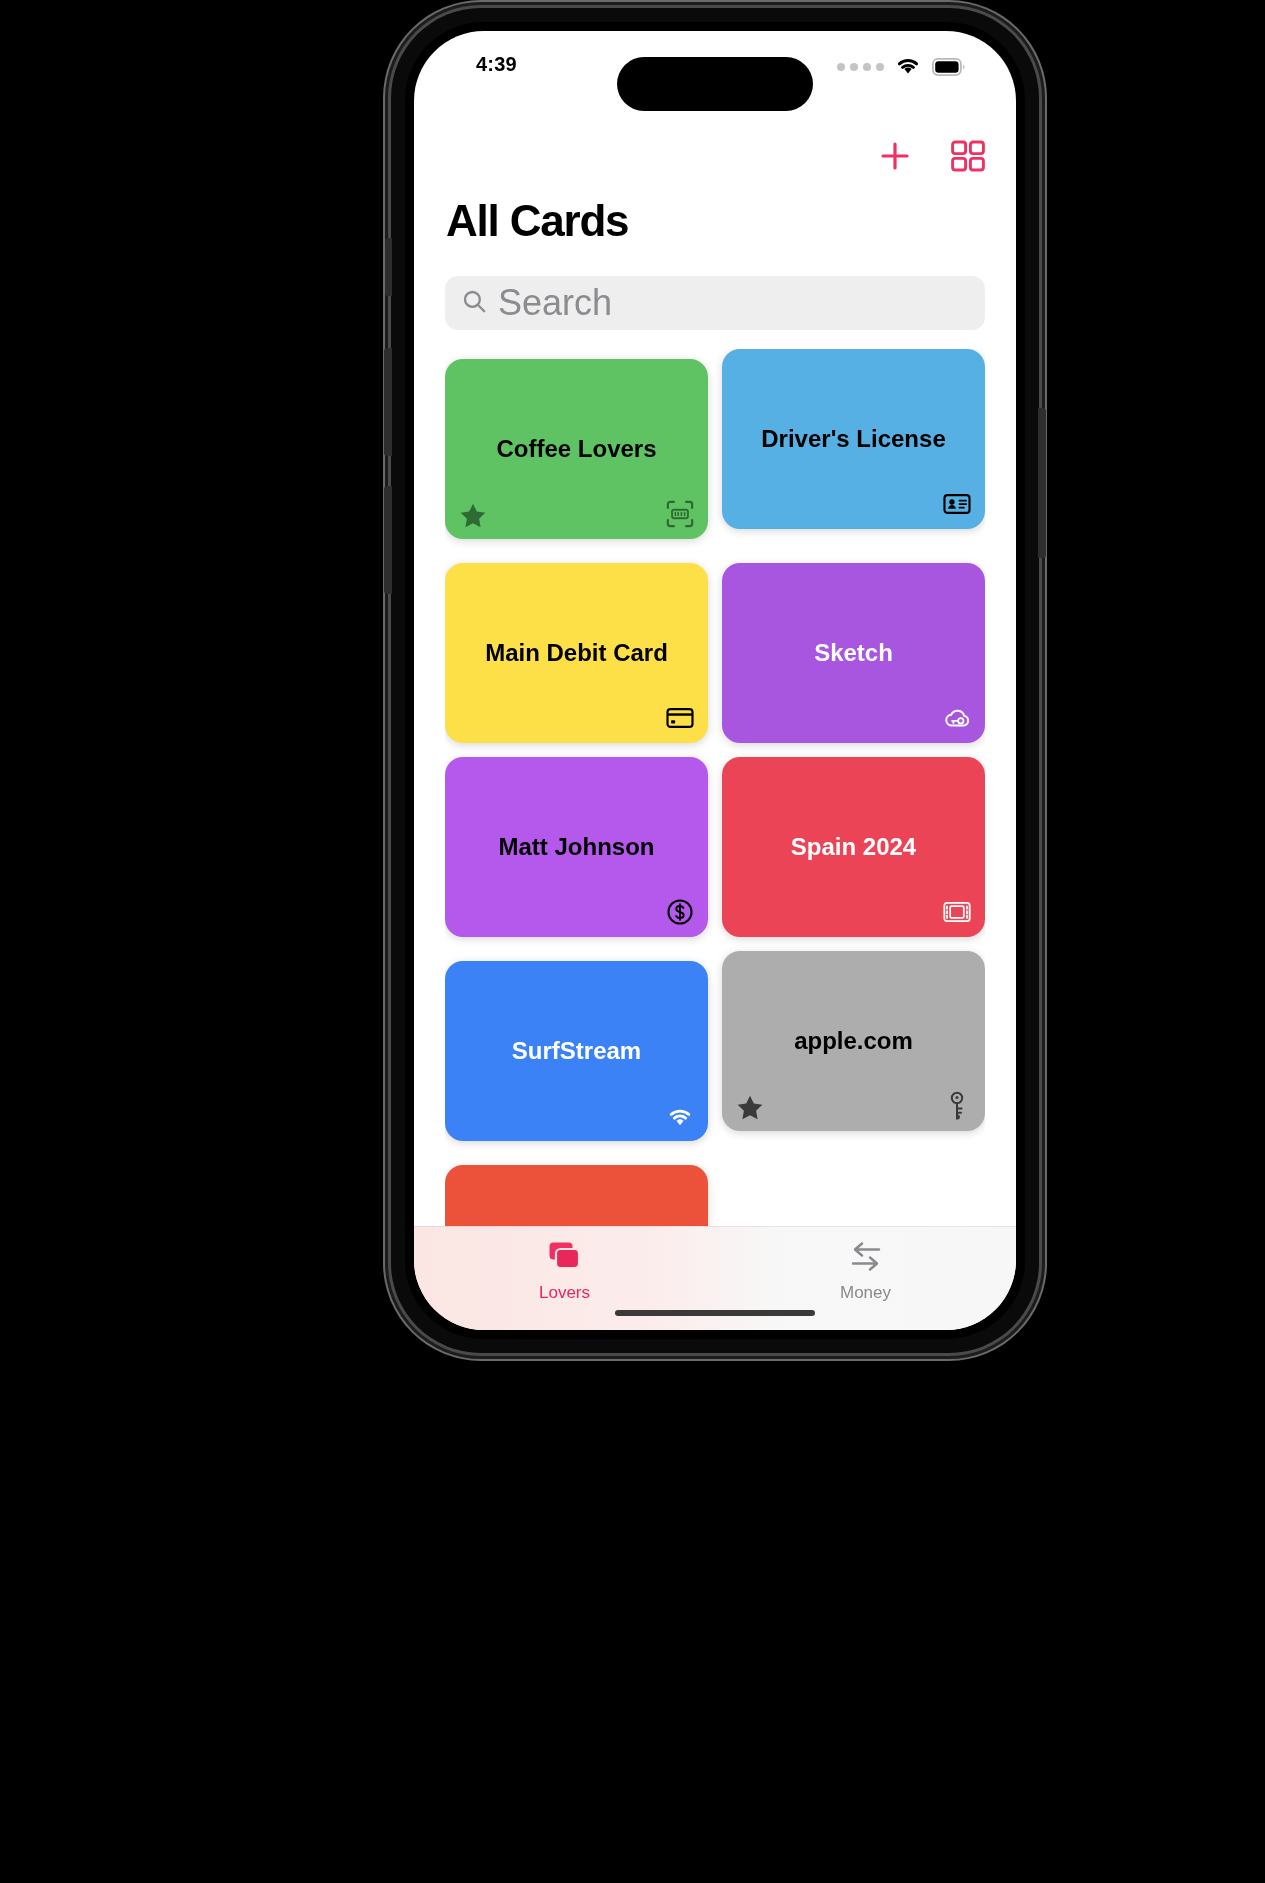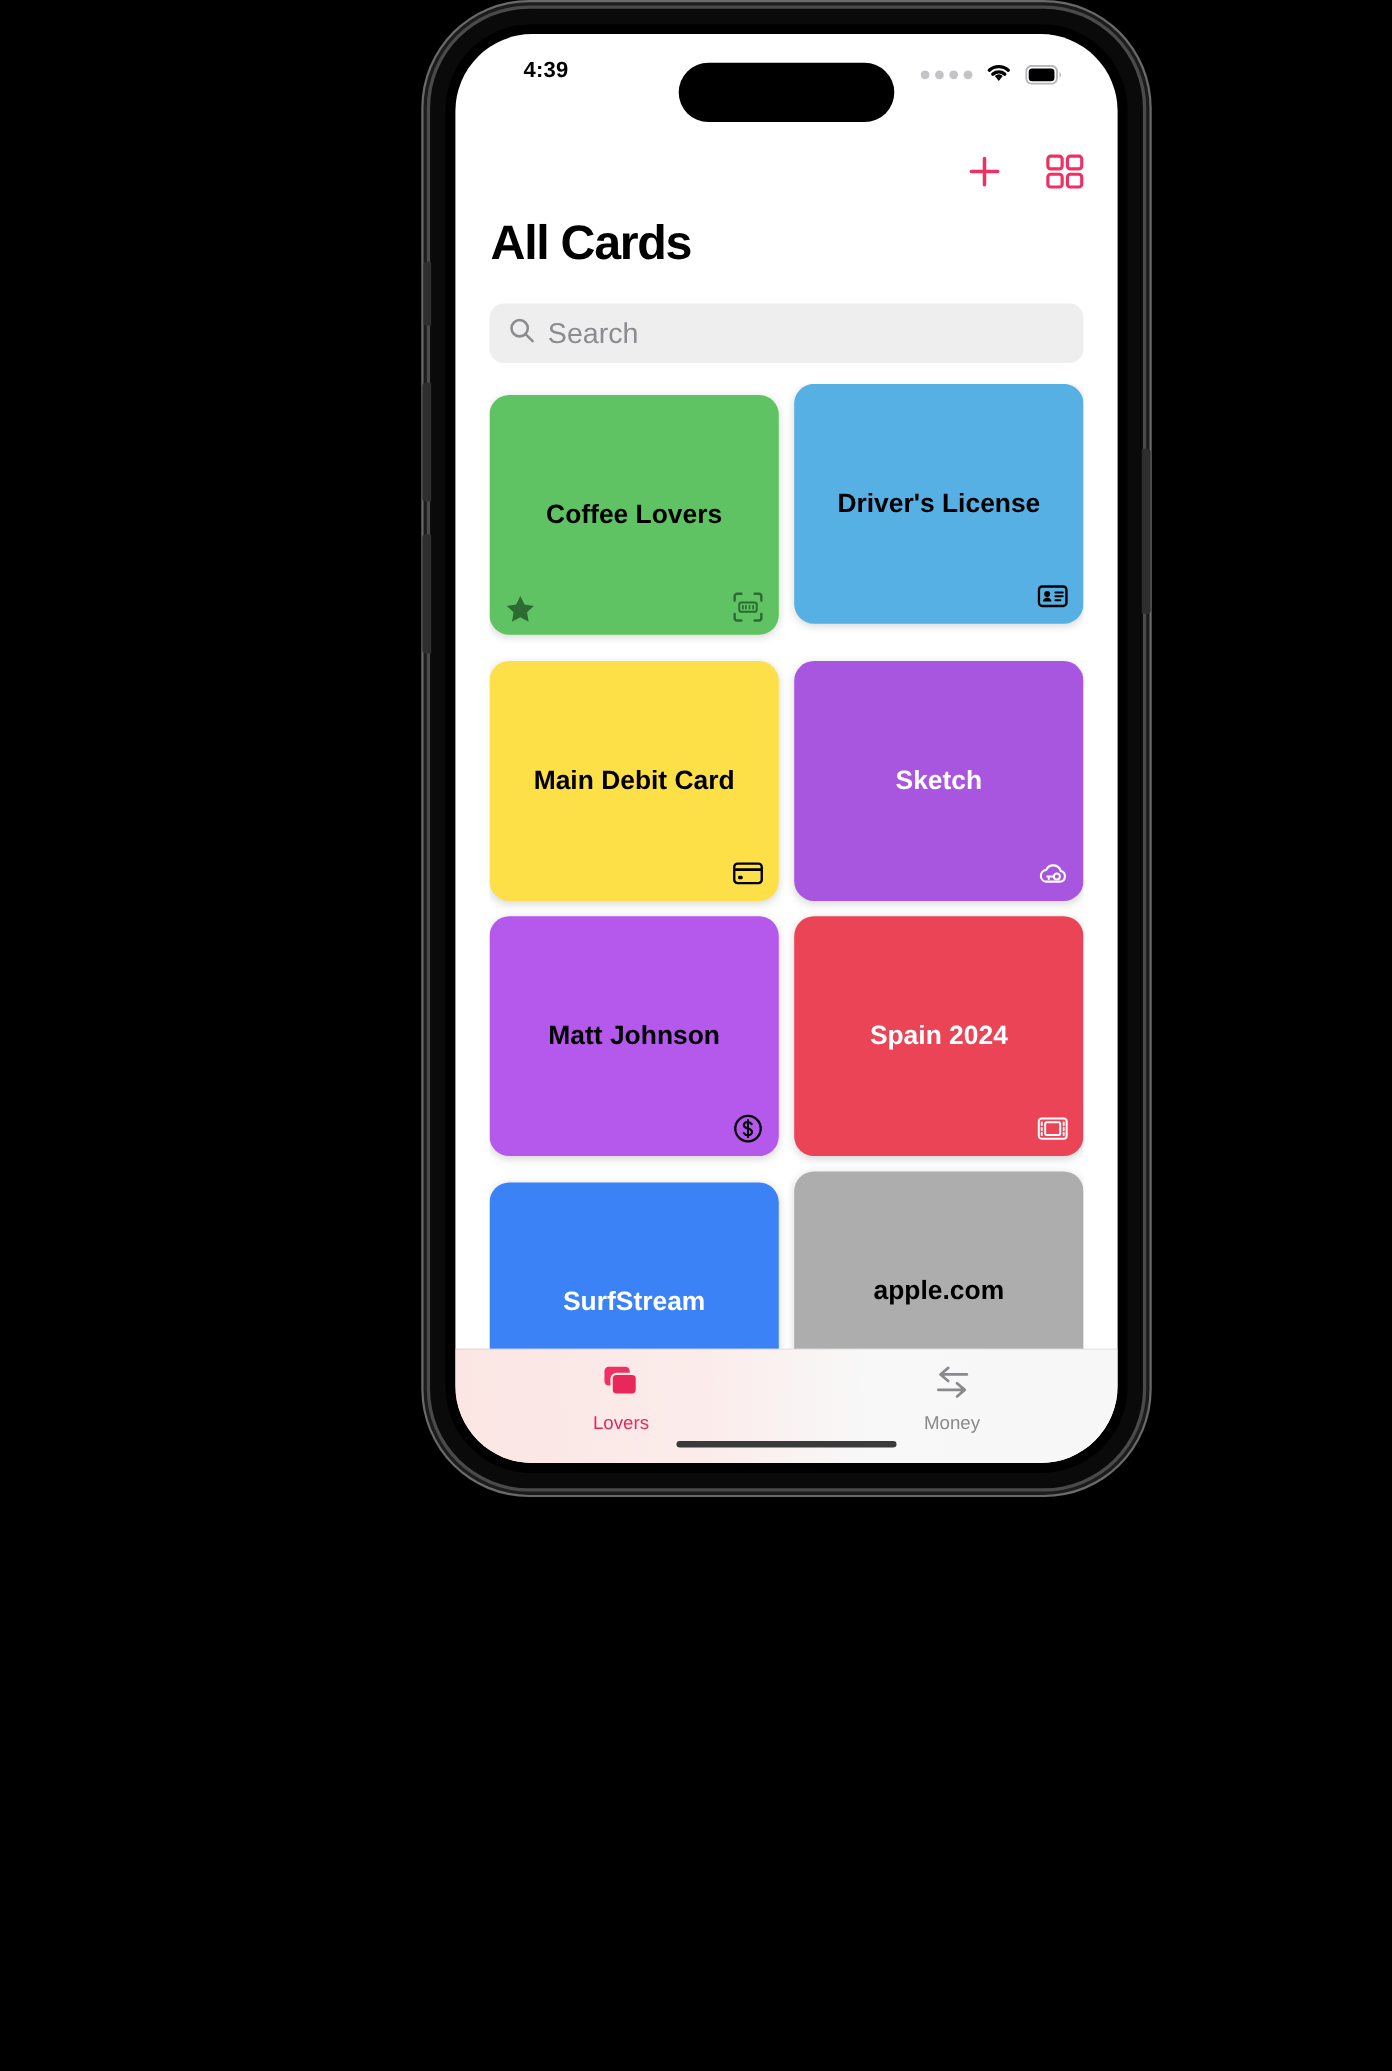--- a/index.html
+++ b/index.html
@@ -87,36 +87,36 @@
   #search-bar {
     position:absolute; left:31px; top:245px;
     width:540px; height:54px;
     background:#eeeeef; border-radius:13px;
     display:flex; align-items:center; padding:0 17px;
   }
   #search-icon { flex:0 0 auto; margin-right:11px; }
   #search-input {
     border:none; outline:none; background:transparent;
     font-family:"Liberation Sans", sans-serif;
-    font-size:26px; color:#7f1d1d; width:100%;
+    font-size:36px; color:#7f1d1d; width:100%;
   }
   #search-input::placeholder { color:#8b8b90; }
 
   
   #card-grid {
     position:absolute; left:31px; top:318px;
     width:540px; height:940px;
     display:grid;
     grid-template-columns:1fr 1fr;
     gap:14px 14px;
     overflow:hidden;
   }
   .card {
     position:relative;
-    height:218px;
+    height:180px;
     border-radius:18px;
     display:flex; align-items:center; justify-content:center;
     box-shadow:0 2px 8px rgba(0,0,0,0.16);
     cursor:pointer;
   }
   .card.offset-down { margin-top:10px; }
   .card-title {
     font-size:24px; font-weight:700;
     text-align:center; padding:0 12px;
     line-height:1.15;

